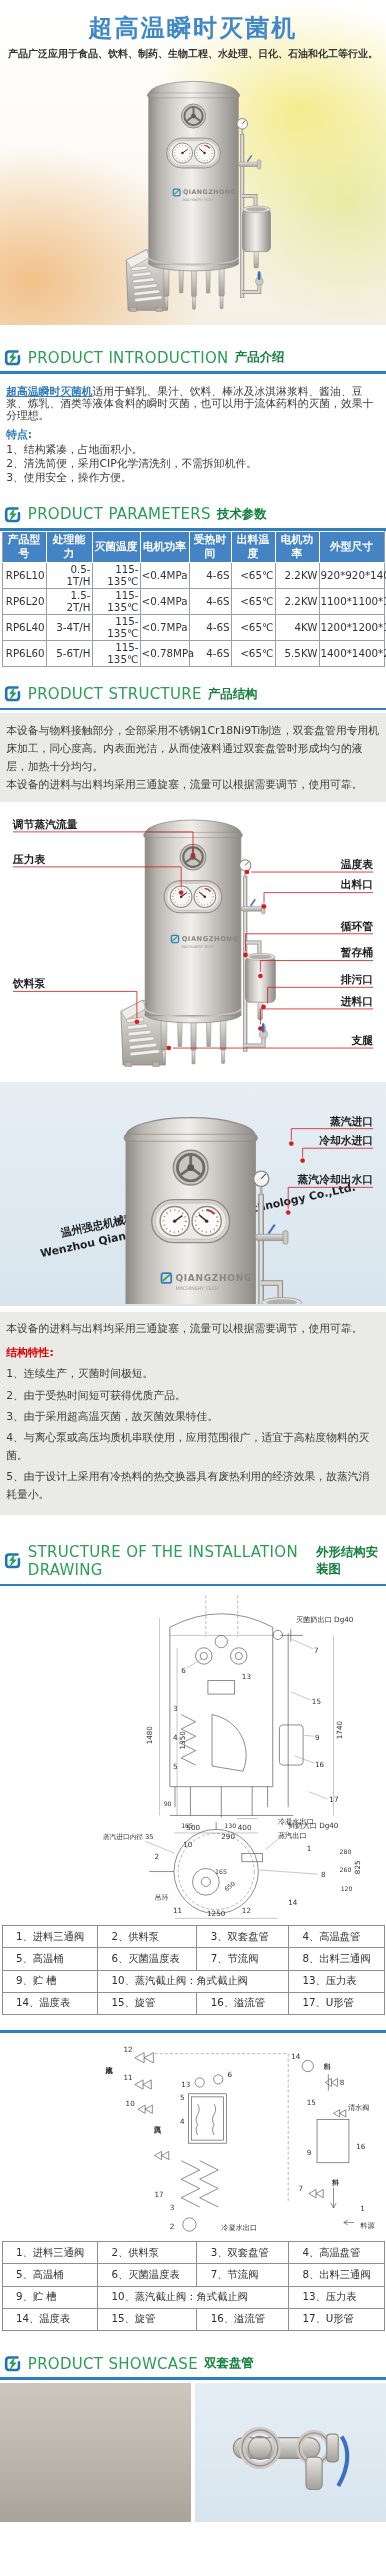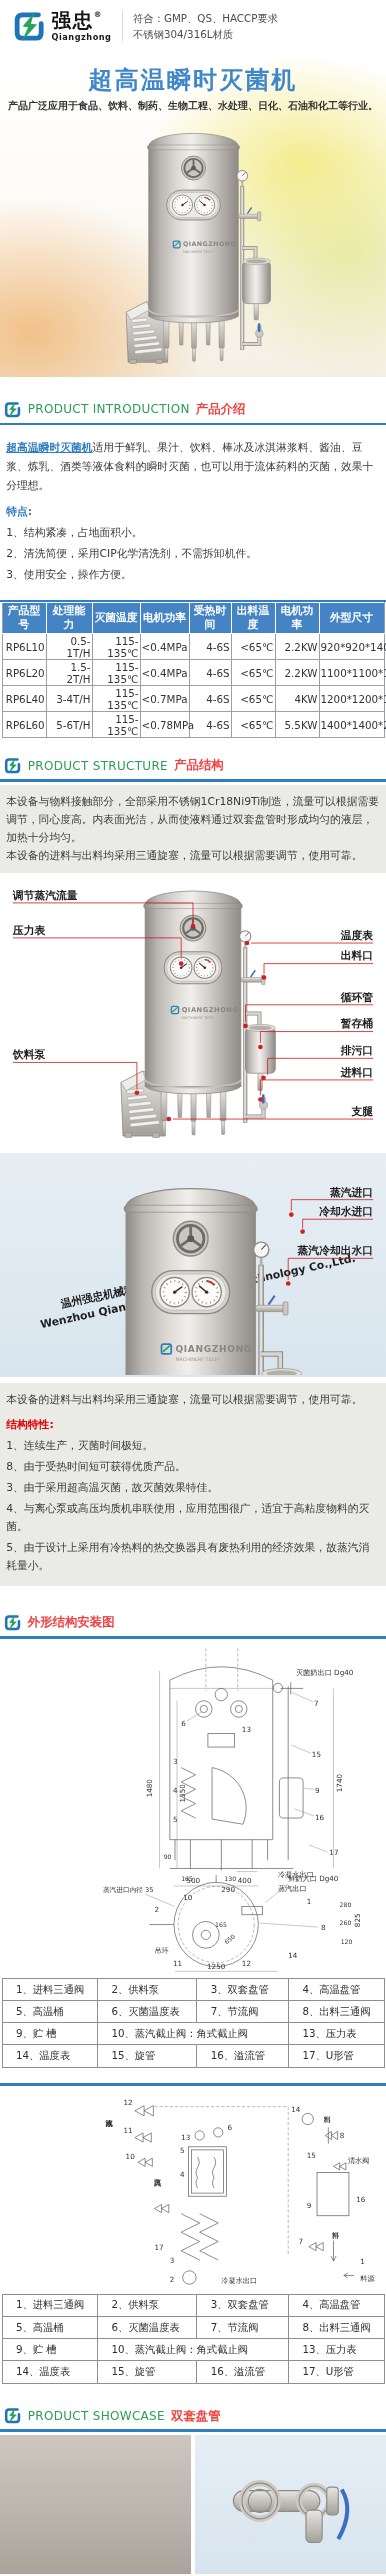--- a/index.html
+++ b/index.html
@@ -24,26 +24,26 @@
       linear-gradient(180deg,#ffffff 0%,#fcfbf7 45%,#f4efe3 100%);}
   .hero h1{margin:0;padding-top:12.4px;font-size:24px;font-weight:900;color:#3f87c9;letter-spacing:2.1px;}
   .hero .s1{margin:5.2px 0 0;font-size:10.8px;color:#333;font-weight:600;}
   .hero .s2{margin:3.1px 0 0;font-size:10px;color:#333;font-weight:600;text-align:center;}
   .hero svg{display:block;margin:5.2px auto 0;}
 
   
   .sec{margin-top:0;}
   .sec-head{display:flex;align-items:center;gap:6.2px;padding:6.2px 0 4.6px 4.1px;}
   .sec-head svg{flex:0 0 auto;}
-  .sec-head .en{font-size:12px;color:#2a9d56;letter-spacing:0.3px;}
-  .sec-head .cn{font-size:12.4px;color:#ef4444;font-weight:600;}
+  .sec-head .en{font-size:15px;color:#2a9d56;letter-spacing:0.3px;}
+  .sec-head .cn{font-size:12.4px;color:#15803d;font-weight:600;}
   .rule{height:2.6px;background:#2e7fc1;}
 
   
-  .intro{padding:12.4px 6.2px 13.4px;font-size:10.8px;line-height:19px;color:#3b3b3b;}
+  .intro{padding:12.4px 6.2px 13.4px;font-size:10.8px;line-height:12px;color:#3b3b3b;}
   .intro .hl{color:#2e7bc0;font-weight:700;text-decoration:underline;}
   .blue-b{color:#2e7bc0;font-weight:700;margin:7.2px 0 1px;}
   .feat{margin:2.1px 0;}
 
   
   .note{font-size:10.8px;color:#3b3b3b;padding:13.4px 5.2px 7.2px;}
   table.params{border-collapse:collapse;width:383px;margin:0 auto;table-layout:fixed;}
   table.params th{background:#4584c4;color:#fff;font-size:10.8px;font-weight:600;height:26px;border:1px solid #fff;}
   table.params th:first-child{border-left:0.5px solid #9aa0a6;}
   table.params th:last-child{border-right:0.5px solid #9aa0a6;}
@@ -225,34 +225,20 @@
     <rect x="130" y="58" width="26" height="8" rx="3" fill="#3a6fc4" transform="rotate(24 130 58)"></rect>
     <rect x="160" y="96" width="56" height="22" rx="10" fill="url(#steelV)" stroke="#8f8a84" stroke-width="2"></rect>
     <circle cx="170" cy="107" r="16" fill="none" stroke="#cdc9c4" stroke-width="7"></circle>
     <circle cx="170" cy="107" r="16" fill="none" stroke="#8f8a84" stroke-width="1.5"></circle>
   </g>
 </defs>
 </svg>
 
 <div class="page">
 
-  <header class="hdr">
-    <svg width="33" height="33" viewBox="0 0 48 48">
-        <use href="#logo-mark"></use>
-      </svg>
-    <div class="brandcol">
-      <div><span class="cn">强忠</span><span class="reg">®</span></div>
-      <div class="en">Qiangzhong</div>
-    </div>
-    <div class="div"></div>
-    <div class="claims">
-      <div>符合：GMP、QS、HACCP要求</div>
-      <div>不锈钢304/316L材质</div>
-    </div>
-  </header>
 
   <section class="hero">
     <h1>超高温瞬时灭菌机</h1>
     <p class="s2">产品广泛应用于食品、饮料、制药、生物工程、水处理、日化、石油和化工等行业。</p>
     <svg width="155" height="250" viewBox="0 0 300 520">
         <use href="#tank-full"></use>
       </svg>
   </section>
 
   <section class="sec" style="margin-top:17.5px">
@@ -267,20 +253,27 @@
     <div class="intro">
       <p style="margin:0"><span class="hl">超高温瞬时灭菌机</span><span>适用于鲜乳、果汁、饮料、棒冰及冰淇淋浆料、酱油、豆浆、炼乳、酒类等液体食料的瞬时灭菌，也可以用于流体药料的灭菌，效果十分理想。</span></p>
       <div class="blue-b">特点:</div>
       <div class="feat">1、结构紧凑，占地面积小。</div>
       <div class="feat">2、清洗简便，采用CIP化学清洗剂，不需拆卸机件。</div>
       <div class="feat">3、使用安全，操作方便。</div>
     </div>
   </section>
 
   <section class="sec">
+    <div class="sec-head">
+      <svg width="17.5" height="17.5" viewBox="0 0 48 48">
+          <use href="#logo-mark"></use>
+        </svg>
+      <span class="en">PRODUCT PARAMETERS</span>
+      <span class="cn">技术参数</span>
+    </div>
     <div class="rule"></div>
     <table class="params">
       <colgroup>
           <col style="width:44px">
           <col style="width:46px">
           <col style="width:48px">
           <col style="width:49px">
           <col style="width:42px">
           <col style="width:44px">
           <col style="width:44px">
@@ -344,21 +337,21 @@
   <section class="sec" style="margin-top:12.4px">
     <div class="sec-head">
       <svg width="17.5" height="17.5" viewBox="0 0 48 48">
           <use href="#logo-mark"></use>
         </svg>
       <span class="en">PRODUCT STRUCTURE</span>
       <span class="cn">产品结构</span>
     </div>
     <div class="rule"></div>
     <div class="graybox" style="margin-top:3.1px">
-      <div>本设备与物料接触部分，全部采用不锈钢1Cr18Ni9Ti制造，流量可以根据需要调节，同心度高。内表面光洁，从而使液料通过双套盘管时形成均匀的液层，加热十分均匀。</div>
+      <div>本设备与物料接触部分，全部采用不锈钢1Cr18Ni9Ti制造，双套盘管用专用机床加工，同心度高。内表面光洁，从而使液料通过双套盘管时形成均匀的液层，加热十分均匀。</div>
       <div>本设备的进料与出料均采用三通旋塞，流量可以根据需要调节，使用可靠。</div>
     </div>
 
     <div class="anno1">
       <svg class="cap-anno" width="386" height="278" viewBox="0 0 750 540">
         <use href="#tank-full" transform="translate(225,5)"></use>
         <polyline class="rl" points="25,58 375,58 375,96"></polyline>
           <circle class="rd" cx="375" cy="103" r="4.5"></circle>
         <text x="25" y="50">调节蒸汽流量</text>
         <polyline class="rl" points="25,126 352,126 352,166"></polyline>
@@ -405,32 +398,33 @@
         <polyline class="rl" points="725,204 560,204 560,246"></polyline>
           <circle class="rd" cx="560" cy="253" r="4.5"></circle>
         <text x="725" y="196" text-anchor="end">蒸汽冷却出水口</text>
       </svg>
     </div>
 
     <div class="graybox" style="margin-top:6.2px">
       <div>本设备的进料与出料均采用三通旋塞，流量可以根据需要调节，使用可靠。</div>
       <div class="red">结构特性:</div>
       <div class="li">1、连续生产，灭菌时间极短。</div>
-      <div class="li">8、由于受热时间短可获得优质产品。</div>
+      <div class="li">2、由于受热时间短可获得优质产品。</div>
       <div class="li">3、由于采用超高温灭菌，故灭菌效果特佳。</div>
       <div class="li">4、与离心泵或高压均质机串联使用，应用范围很广，适宜于高粘度物料的灭菌。</div>
       <div class="li">5、由于设计上采用有冷热料的热交换器具有废热利用的经济效果，故蒸汽消耗量小。</div>
     </div>
   </section>
 
   <section class="sec" style="margin-top:21.6px">
     <div class="sec-head">
       <svg width="17.5" height="17.5" viewBox="0 0 48 48">
           <use href="#logo-mark"></use>
         </svg>
+      <span class="en">STRUCTURE OF THE INSTALLATION DRAWING</span>
       <span class="cn">外形结构安装图</span>
     </div>
     <div class="rule"></div>
     <svg class="draw" width="386" height="337" viewBox="0 0 750 655" font-size="14">
 
       <path class="ln" d="M330 80 Q430 28 530 80 L530 390 L330 390 Z"></path>
       <path class="thin" d="M330 96 H530"></path>
       <line class="dash" x1="400" y1="18" x2="400" y2="100"></line>
         <line class="dash" x1="462" y1="18" x2="462" y2="100"></line>
       <circle class="ln" cx="396" cy="136" r="16"></circle>

